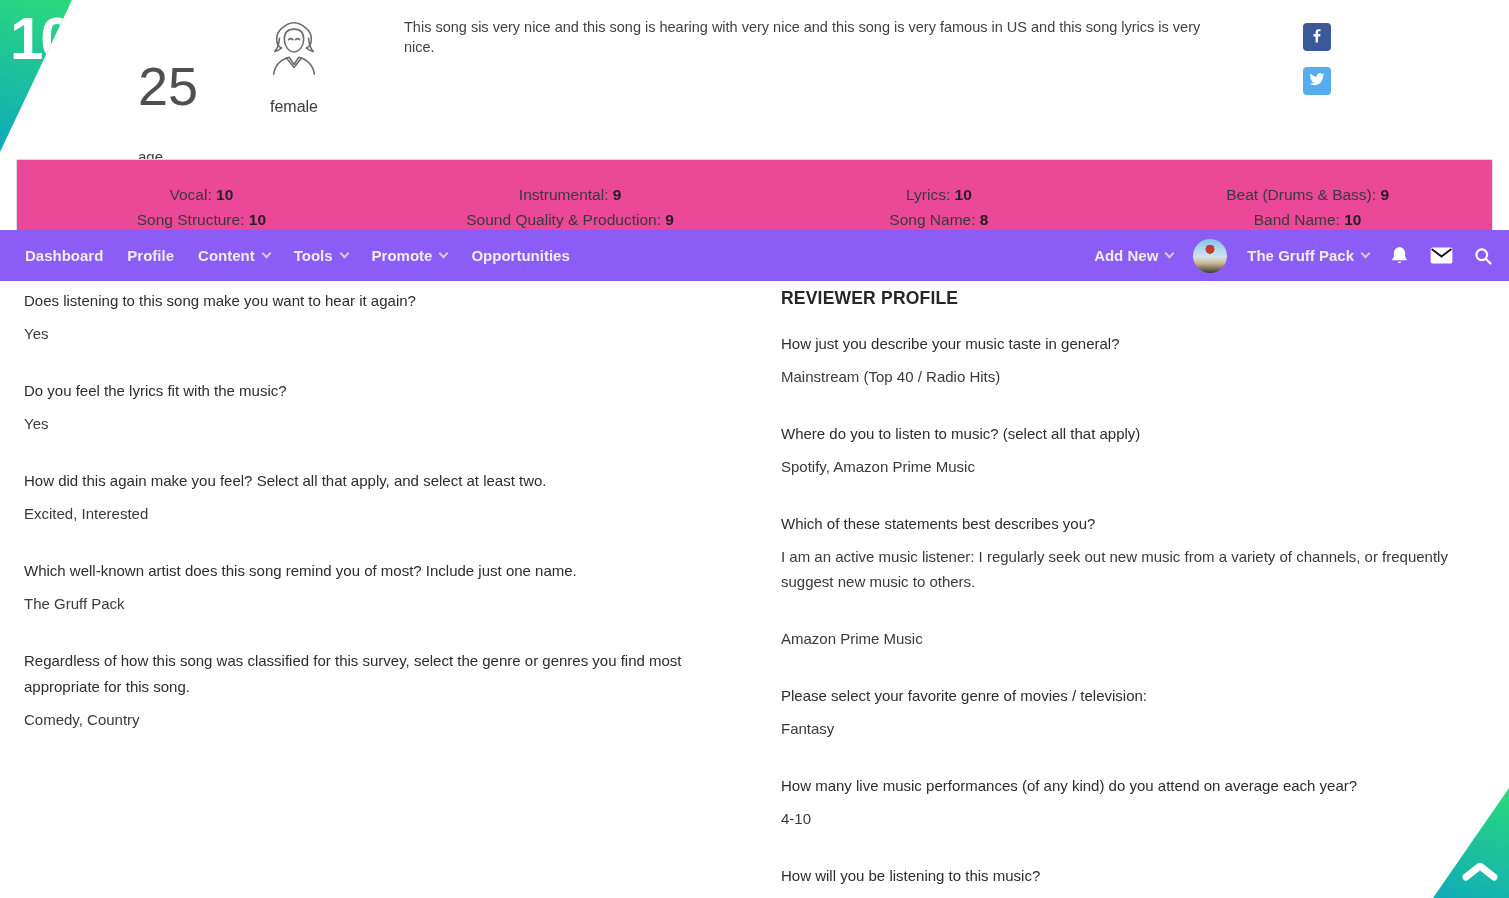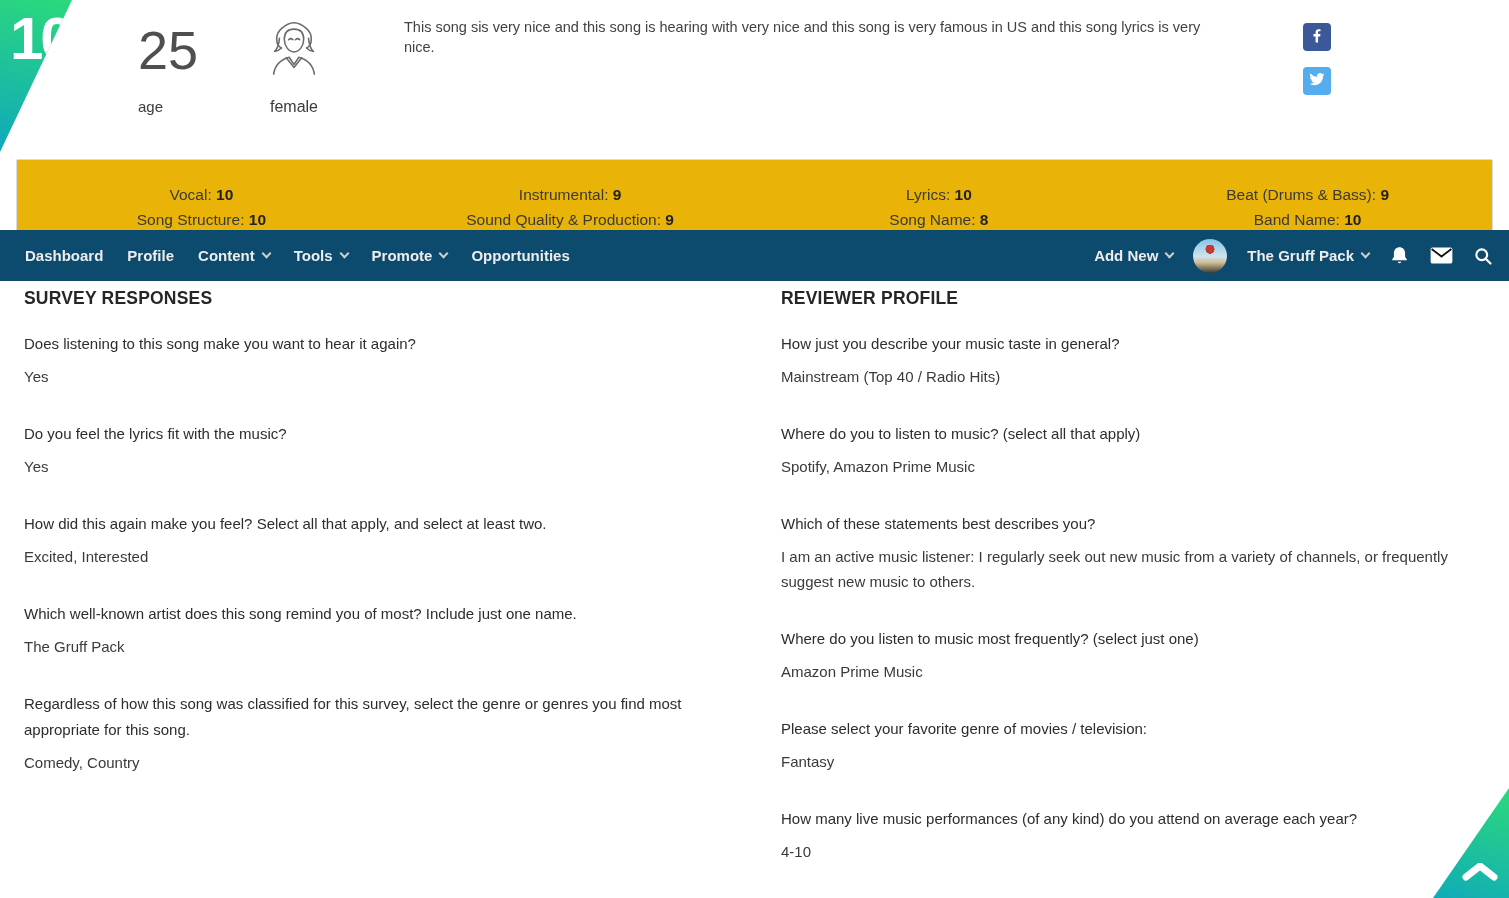--- a/index.html
+++ b/index.html
@@ -18,22 +18,22 @@
     clip-path: polygon(0 0, 100% 0, 0 100%);
     overflow: hidden;
   }
   .corner-logo .logo-text {
     position: absolute; left: 10px; top: 4px;
     color: #fff; font-size: 60px; font-weight: 700; letter-spacing: -3px;
   }
 
   
   .age-block { position: absolute; left: 138px; top: 20px; }
-  .age-value { font-size: 54px; font-weight: 400; color: #4f4f4f; line-height: 60px; }
-  .age-label { font-size: 15px; color: #3c3c3c; margin-top: 18px; }
+  .age-value { font-size: 54px; font-weight: 400; color: #4f4f4f; line-height: 60px; margin-top: 36px; }
+  .age-label { font-size: 15px; color: #3c3c3c; margin-top: 32px; }
 
   .gender-block { position: absolute; left: 262px; top: 18px; width: 64px; text-align: center; }
   .gender-icon svg { width: 62px; height: 62px; display: block; margin: 0 auto; }
   .gender-label { font-size: 16px; color: #3c3c3c; margin-top: 18px; }
 
   .review-text {
     position: absolute; left: 404px; top: 17px; width: 800px;
     font-size: 14.5px; color: #424242; line-height: 20px;
   }
 
@@ -41,34 +41,34 @@
     position: absolute; left: 1303px; width: 28px; height: 28px; border-radius: 4px;
     display: flex; align-items: center; justify-content: center; cursor: pointer;
   }
   .social-fb { top: 23px; }
   .social-tw { top: 67px; }
   .social-btn svg { width: 18px; height: 18px; }
 
   
   .scores-panel {
     position: absolute; left: 16px; top: 159px; width: 1477px; height: 122px;
-    background: #eab308; border: 1px solid #dbdbdb; border-radius: 2px;
+    background: #ec4899; border: 1px solid #dbdbdb; border-radius: 2px;
   }
   .scores-grid {
     display: grid; grid-template-columns: repeat(4, 1fr);
     padding-top: 22px; text-align: center;
   }
   .score-cell { font-size: 15.5px; color: #3a3a3a; line-height: 25px; }
   .score-label::after { content: ":\00a0"; }
   .score-value { font-weight: 700; color: #222; }
 
   
   .navbar {
     position: absolute; left: 0; top: 230px; width: 1509px; height: 51px;
-    background: #0c4a6e; z-index: 10;
+    background: #8b5cf6; z-index: 10;
     display: flex; align-items: center;
     padding: 0 16px 0 25px;
     color: #ededed; font-size: 15px; font-weight: 700;
   }
   .nav-left { display: flex; align-items: center; gap: 24px; }
   .nav-item { display: flex; align-items: center; cursor: pointer; white-space: nowrap; }
   .chev {
     display: inline-block; width: 7px; height: 7px; margin-left: 8px; margin-top: -4px;
     border-right: 2px solid #cfcfcf; border-bottom: 2px solid #cfcfcf;
     transform: rotate(45deg);
@@ -217,21 +217,20 @@
         <svg viewBox="0 0 24 24" width="20" height="20" fill="none" stroke="#ffffff" stroke-width="2.6" stroke-linecap="round">
           <circle cx="10.5" cy="10.5" r="6.5"></circle>
           <line x1="15.5" y1="15.5" x2="21" y2="21"></line>
         </svg>
       </span>
     </span>
   </div>
 </div>
 
 <div class="survey-col">
-  <h2 class="section-title">SURVEY RESPONSES</h2>
   <div class="qa">
     <p class="q">Does listening to this song make you want to hear it again?</p>
     <p class="a">Yes</p>
   </div>
   <div class="qa">
     <p class="q">Do you feel the lyrics fit with the music?</p>
     <p class="a">Yes</p>
   </div>
   <div class="qa">
     <p class="q">How did this again make you feel? Select all that apply, and select at least two.</p>
@@ -255,21 +254,20 @@
   </div>
   <div class="qa">
     <p class="q">Where do you to listen to music? (select all that apply)</p>
     <p class="a">Spotify, Amazon Prime Music</p>
   </div>
   <div class="qa">
     <p class="q">Which of these statements best describes you?</p>
     <p class="a">I am an active music listener: I regularly seek out new music from a variety of channels, or frequently suggest new music to others.</p>
   </div>
   <div class="qa">
-    <p class="q">Where do you listen to music most frequently? (select just one)</p>
     <p class="a">Amazon Prime Music</p>
   </div>
   <div class="qa">
     <p class="q">Please select your favorite genre of movies / television:</p>
     <p class="a">Fantasy</p>
   </div>
   <div class="qa">
     <p class="q">How many live music performances (of any kind) do you attend on average each year?</p>
     <p class="a">4-10</p>
   </div>

